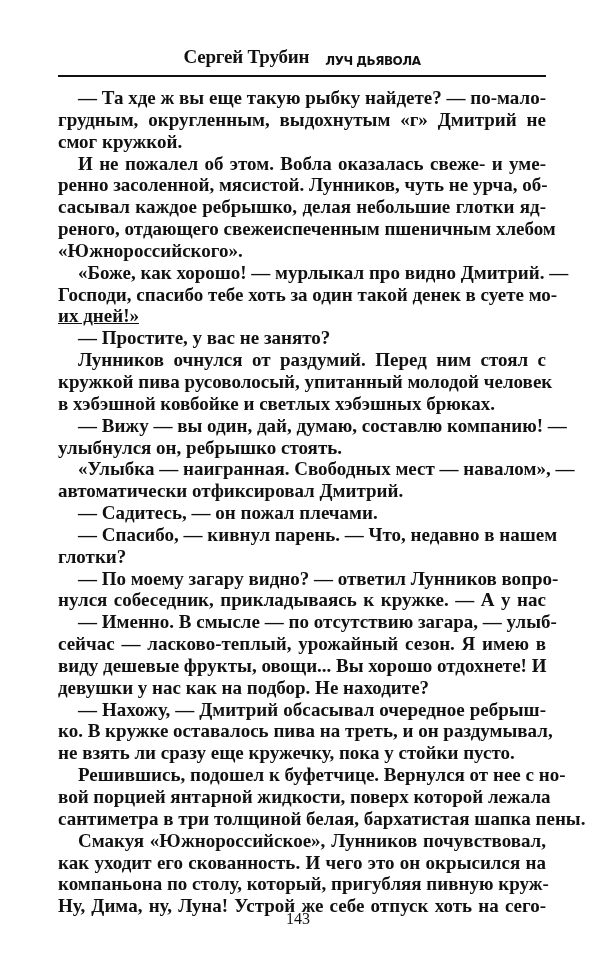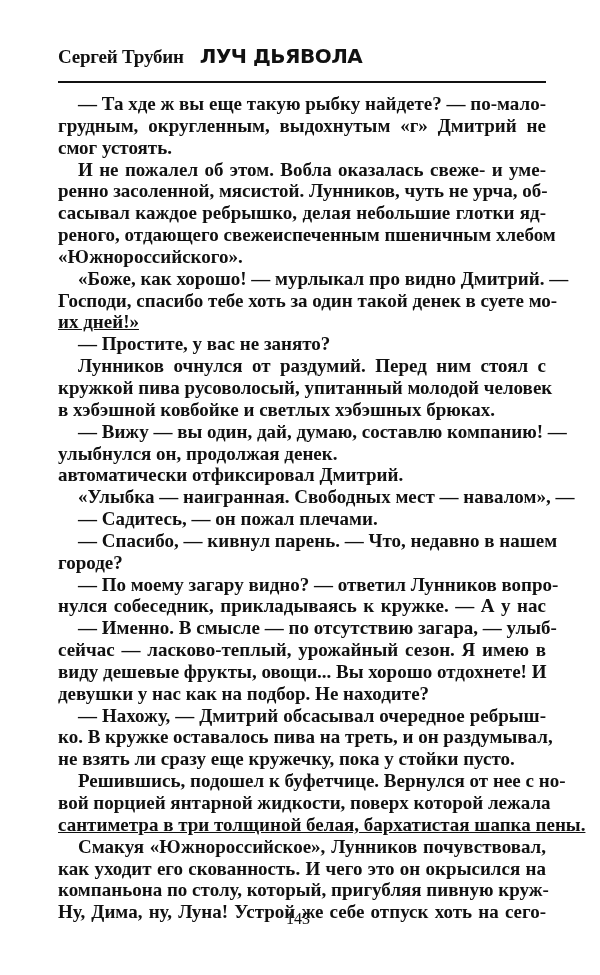--- a/index.html
+++ b/index.html
@@ -1,39 +1,39 @@
 <!DOCTYPE html>
 <html><head>
 <meta charset="utf-8">
 <style>
   html, body { margin:0; padding:0; background:#fff; }
   body { width:600px; height:975px; position:relative; overflow:hidden; color:#111; }
   .page { position:absolute; left:58px; top:44px; width:488px; }
-  .header { display:flex; justify-content:flex-start; align-items:flex-end; height:24px; border-bottom:2px solid #111; padding-bottom:13px; }
+  .header { display:flex; justify-content:center; align-items:flex-end; height:24px; border-bottom:2px solid #111; padding-bottom:7px; }
   .author { font-family:"Liberation Serif", serif; font-weight:bold; font-size:19px; letter-spacing:-0.2px; }
-  .title { font-family:"DejaVu Sans", sans-serif; font-weight:bold; font-size:20px; letter-spacing:-0.5px;margin-left:16px; }
+  .title { font-family:"DejaVu Sans", sans-serif; font-weight:bold; font-size:12px; letter-spacing:-0.5px;margin-left:16px; }
   .body { margin-top:10px; font-family:"Liberation Serif", serif; font-size:19px; line-height:21.85px; text-align:justify; font-weight:bold; }
   .body p { margin:0; text-indent:20px; }
   .body .line { display:block; text-align:justify; text-align-last:justify; white-space:nowrap; }
   .body .line.last { text-align-last:left; }
   .pagenum { position:absolute; top:910px; left:0; width:596px; text-align:center; font-family:"Liberation Serif", serif; font-size:16px; }
 </style>
 </head>
 <body>
 
 <div class="page">
   <div class="header">
     <span class="author">Сергей Трубин</span>
     <span class="title">ЛУЧ ДЬЯВОЛА</span>
   </div>
   <div class="body" id="body">
       <p>
         <span class="line">— Та хде ж вы еще такую рыбку найдете? — по-мало-</span>
         <span class="line" style="margin-left: -20px;">грудным, округленным, выдохнутым «г» Дмитрий не</span>
-        <span class="line last" style="margin-left: -20px;">смог устоять.</span>
+        <span class="line last" style="margin-left: -20px;">смог кружкой.</span>
       </p>
       <p>
         <span class="line">И не пожалел об этом. Вобла оказалась свеже- и уме-</span>
         <span class="line" style="margin-left: -20px;">ренно засоленной, мясистой. Лунников, чуть не урча, об-</span>
         <span class="line" style="margin-left: -20px;">сасывал каждое ребрышко, делая небольшие глотки яд-</span>
         <span class="line" style="margin-left: -20px;">реного, отдающего свежеиспеченным пшеничным хлебом</span>
         <span class="line last" style="margin-left: -20px;">«Южнороссийского».</span>
       </p>
       <p>
         <span class="line">«Боже, как хорошо! — мурлыкал про видно Дмитрий. —</span>
@@ -43,52 +43,52 @@
       <p>
         <span class="line last">— Простите, у вас не занято?</span>
       </p>
       <p>
         <span class="line">Лунников очнулся от раздумий. Перед ним стоял с</span>
         <span class="line" style="margin-left: -20px;">кружкой пива русоволосый, упитанный молодой человек</span>
         <span class="line last" style="margin-left: -20px;">в хэбэшной ковбойке и светлых хэбэшных брюках.</span>
       </p>
       <p>
         <span class="line">— Вижу — вы один, дай, думаю, составлю компанию! —</span>
-        <span class="line last" style="margin-left: -20px;">улыбнулся он, продолжая денек.</span>
+        <span class="line last" style="margin-left: -20px;">улыбнулся он, ребрышко стоять.</span>
       </p>
       <p>
+        <span class="line">«Улыбка — наигранная. Свободных мест — навалом», —</span>
         <span class="line last" style="margin-left: -20px;">автоматически отфиксировал Дмитрий.</span>
-        <span class="line">«Улыбка — наигранная. Свободных мест — навалом», —</span>
       </p>
       <p>
         <span class="line last">— Садитесь, — он пожал плечами.</span>
       </p>
       <p>
         <span class="line">— Спасибо, — кивнул парень. — Что, недавно в нашем</span>
-        <span class="line last" style="margin-left: -20px;">городе?</span>
+        <span class="line last" style="margin-left: -20px;">глотки?</span>
       </p>
       <p>
         <span class="line">— По моему загару видно? — ответил Лунников вопро-</span>
       </p>
       <p>
         <span class="line" style="margin-left: -20px;">нулся собеседник, прикладываясь к кружке. — А у нас</span>
         <span class="line">— Именно. В смысле — по отсутствию загара, — улыб-</span>
         <span class="line" style="margin-left: -20px;">сейчас — ласково-теплый, урожайный сезон. Я имею в</span>
         <span class="line" style="margin-left: -20px;">виду дешевые фрукты, овощи... Вы хорошо отдохнете! И</span>
         <span class="line last" style="margin-left: -20px;">девушки у нас как на подбор. Не находите?</span>
       </p>
       <p>
         <span class="line">— Нахожу, — Дмитрий обсасывал очередное ребрыш-</span>
         <span class="line" style="margin-left: -20px;">ко. В кружке оставалось пива на треть, и он раздумывал,</span>
         <span class="line last" style="margin-left: -20px;">не взять ли сразу еще кружечку, пока у стойки пусто.</span>
       </p>
       <p>
         <span class="line">Решившись, подошел к буфетчице. Вернулся от нее с но-</span>
         <span class="line" style="margin-left: -20px;">вой порцией янтарной жидкости, поверх которой лежала</span>
-        <span class="line last" style="margin-left: -20px; text-decoration: underline;">сантиметра в три толщиной белая, бархатистая шапка пены.</span>
+        <span class="line last" style="margin-left: -20px;">сантиметра в три толщиной белая, бархатистая шапка пены.</span>
       </p>
       <p>
         <span class="line">Смакуя «Южнороссийское», Лунников почувствовал,</span>
         <span class="line" style="margin-left: -20px;">как уходит его скованность. И чего это он окрысился на</span>
         <span class="line" style="margin-left: -20px;">компаньона по столу, который, пригубляя пивную круж-</span>
         <span class="line" style="margin-left: -20px;">Ну, Дима, ну, Луна! Устрой же себе отпуск хоть на сего-</span>
       </p>
     </div>
 </div>
 <div class="pagenum">143</div>

